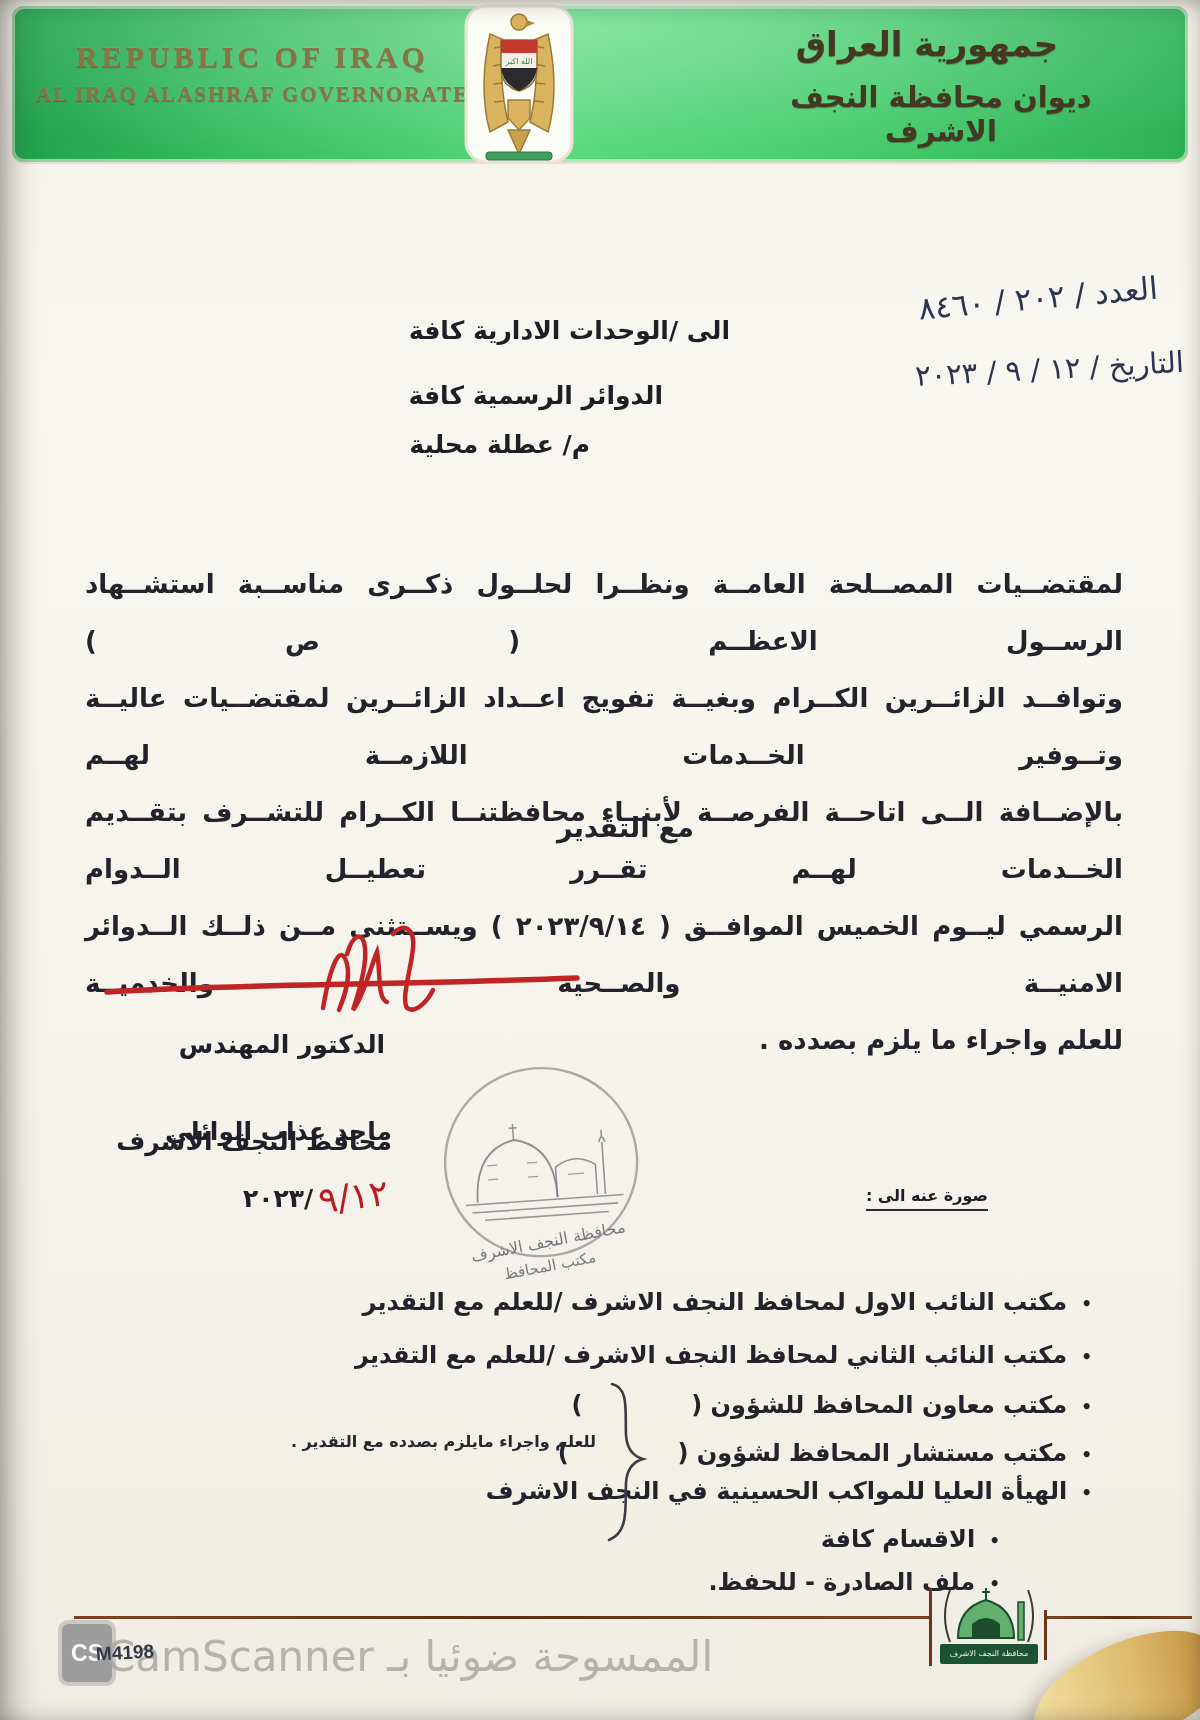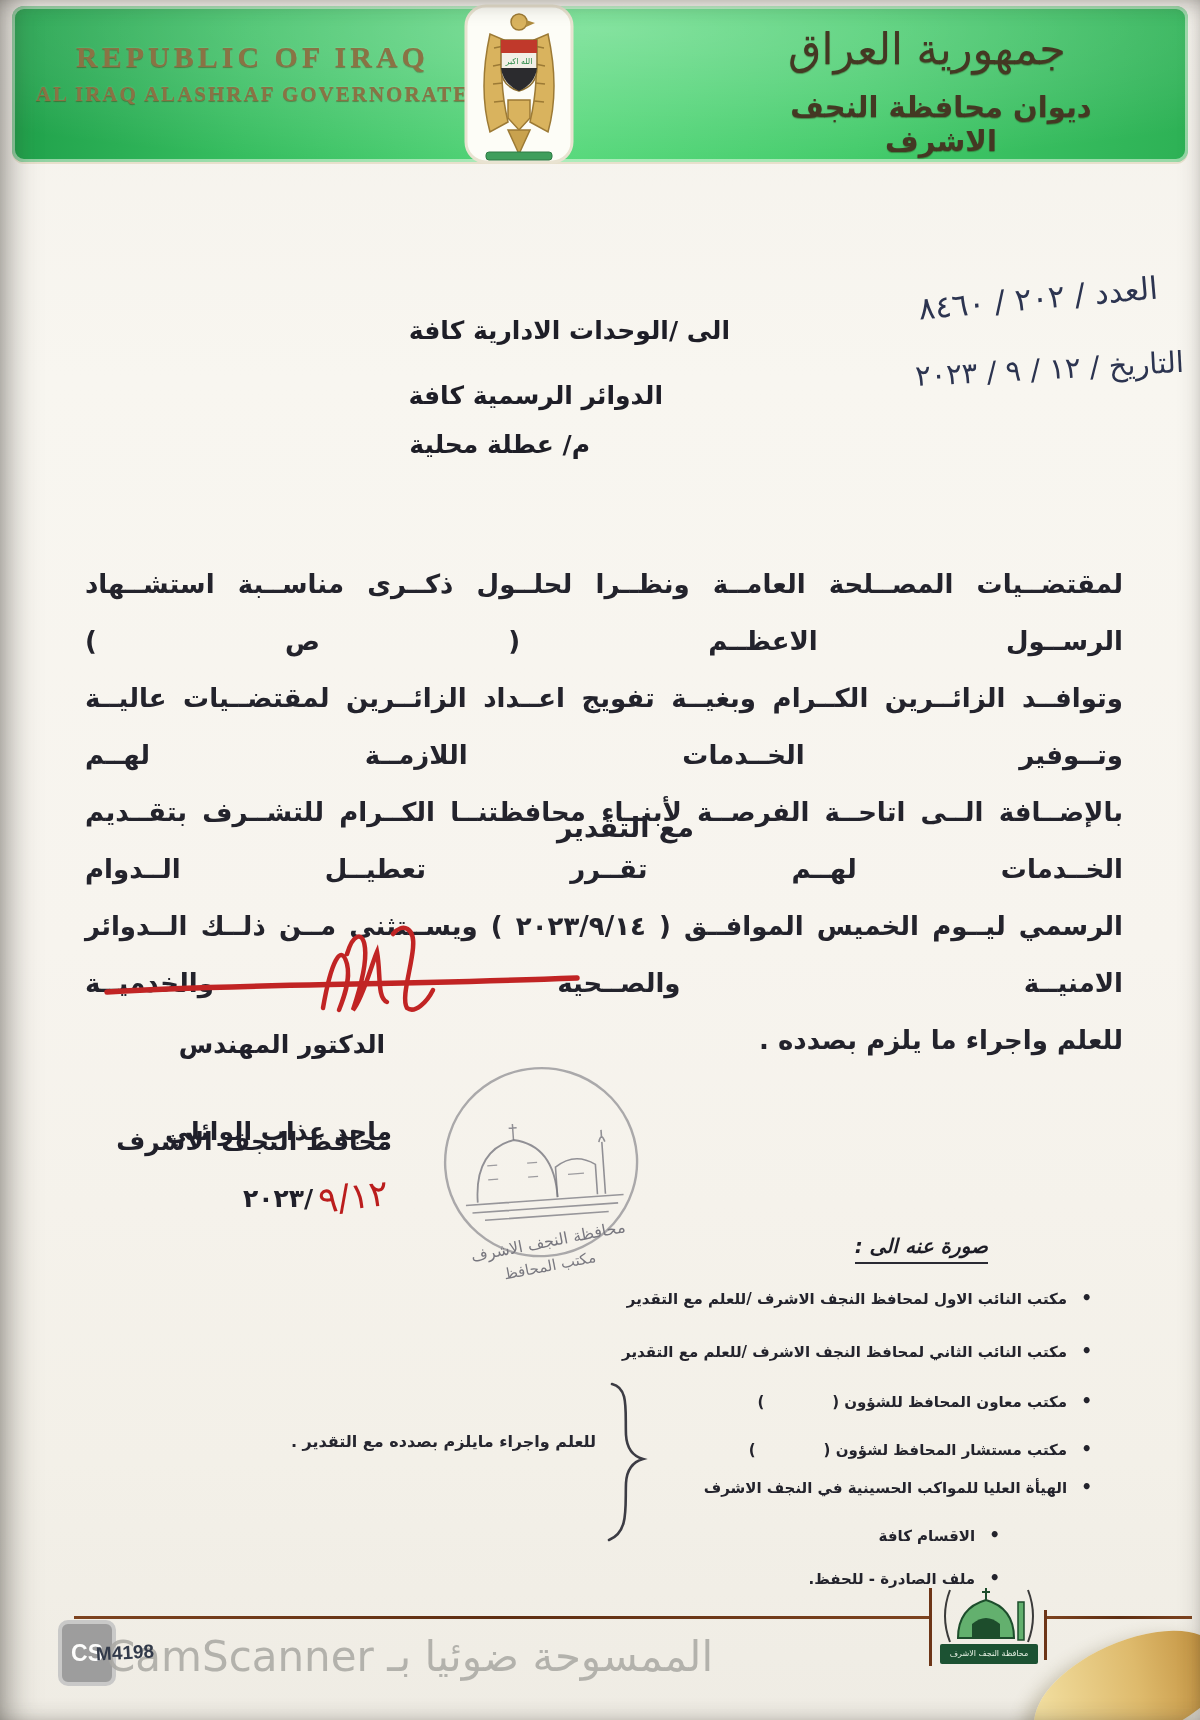--- a/index.html
+++ b/index.html
@@ -11,21 +11,21 @@
         background:radial-gradient(120% 150% at 50% 15%, rgba(255,255,255,.28), rgba(255,255,255,0) 60%),
         linear-gradient(96deg,#1fa04a 0%,#36bd5f 20%,#55d87a 48%,#43cb6a 72%,#2db155 100%);
         box-shadow:inset 0 0 0 3px rgba(255,255,248,.5), 0 2px 0 #e7e0cc;}
   .en-block{position:absolute;left:18px;top:34px;width:445px;text-align:center;
         color:#8a7344;font-family:"Liberation Serif",serif;font-weight:bold;
         text-shadow:0 1px 1px rgba(60,40,0,.45),0 0 2px rgba(255,255,255,.25);}
   .en1{font-size:30px;letter-spacing:4px;}
   .en2{font-size:21px;letter-spacing:2px;margin-top:8px;}
   .ar-block{position:absolute;right:46px;top:18px;width:430px;text-align:center;color:#443823;
         text-shadow:0 1px 1px rgba(40,30,0,.4);}
-  .ar1{font-size:43px;font-weight:normal;}
+  .ar1{font-size:34px;font-weight:bold;}
   .ar2{font-size:29px;font-weight:bold;margin-top:16px;margin-left:28px;}
   .emblem{position:absolute;left:452px;top:4px;width:134px;height:164px;}
   
   .hand{position:absolute;color:#2c3450;white-space:nowrap;direction:rtl;}
   .ref-number{right:42px;top:280px;font-size:31px;letter-spacing:2px;transform:rotate(-5deg);}
   .ref-date{right:16px;top:352px;font-size:29px;letter-spacing:2px;transform:rotate(-3deg);}
   
   .addr{position:absolute;direction:rtl;font-weight:bold;color:#1e1e27;font-size:25px;white-space:nowrap;}
   .addr1{right:470px;top:316px;}
   .addr2{right:537px;top:381px;}
@@ -44,23 +44,23 @@
   .n1{top:1030px;} .n2{top:1117px;text-align:right;} .n3{top:1127px;}
   .sig-date{position:absolute;left:243px;top:1174px;width:200px;direction:ltr;white-space:nowrap;}
   .sig-date .y{font-weight:bold;font-size:25px;color:#20202a;}
   .sig-date .red{font-size:36px;color:#bb1d1d;display:inline-block;transform:rotate(-7deg) translateY(2px);letter-spacing:2px;}
   
   .stamp{position:absolute;left:436px;top:1050px;width:215px;height:250px;transform:rotate(-4deg);opacity:.82;}
   .stamp-text{position:absolute;width:100%;text-align:center;color:#5d5d68;direction:rtl;
         font-size:16px;letter-spacing:1px;transform:rotate(-7deg);}
   .st1{top:182px;} .st2{top:207px;font-size:15px;}
   
-  .cc-head{position:absolute;right:212px;top:1234px;direction:rtl;font-weight:bold;font-size:20px;color:#1d1d26;
-        border-bottom:2px solid #2a2a33;padding-bottom:4px;white-space:nowrap;font-style:italic;}
-  .cc-item{position:absolute;direction:rtl;font-weight:bold;font-size:15px;color:#23232c;white-space:nowrap;margin-left:41px;}
+  .cc-head{position:absolute;right:212px;top:1186px;direction:rtl;font-weight:bold;font-size:16px;color:#1d1d26;
+        border-bottom:2px solid #2a2a33;padding-bottom:4px;white-space:nowrap;}
+  .cc-item{position:absolute;direction:rtl;font-weight:bold;font-size:24px;color:#23232c;white-space:nowrap;margin-left:41px;}
   .cc-item::before{content:"•";margin-left:14px;font-size:17px;}
   .brace-note{position:absolute;right:604px;top:1432px;direction:rtl;font-weight:bold;font-size:16px;
         color:#26262f;white-space:nowrap;}
   .brace-svg{position:absolute;left:596px;top:1378px;width:60px;height:168px;}
   
   .rule{position:absolute;height:3px;background:linear-gradient(90deg,#7d431f,#5e2e12 50%,#7d431f);top:1616px;}
   .rule-l{left:74px;width:856px;} .rule-r{left:1046px;width:146px;}
   .tick{position:absolute;width:3px;background:#6d3517;}
   .tick-l{left:929px;top:1588px;height:78px;} .tick-r{left:1044px;top:1610px;height:50px;}
   .foot-logo{position:absolute;left:940px;top:1582px;width:98px;height:92px;}

